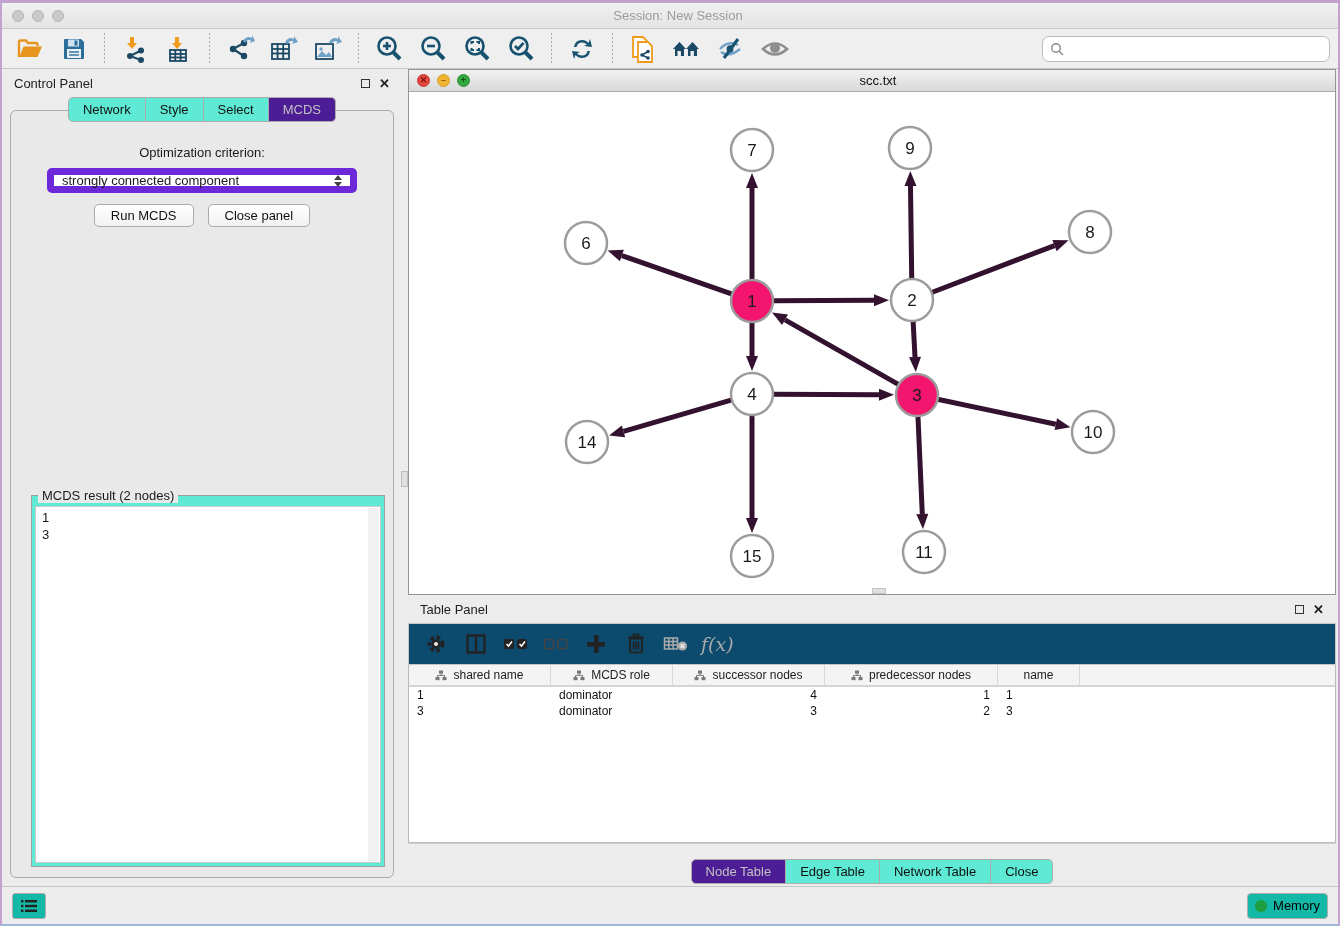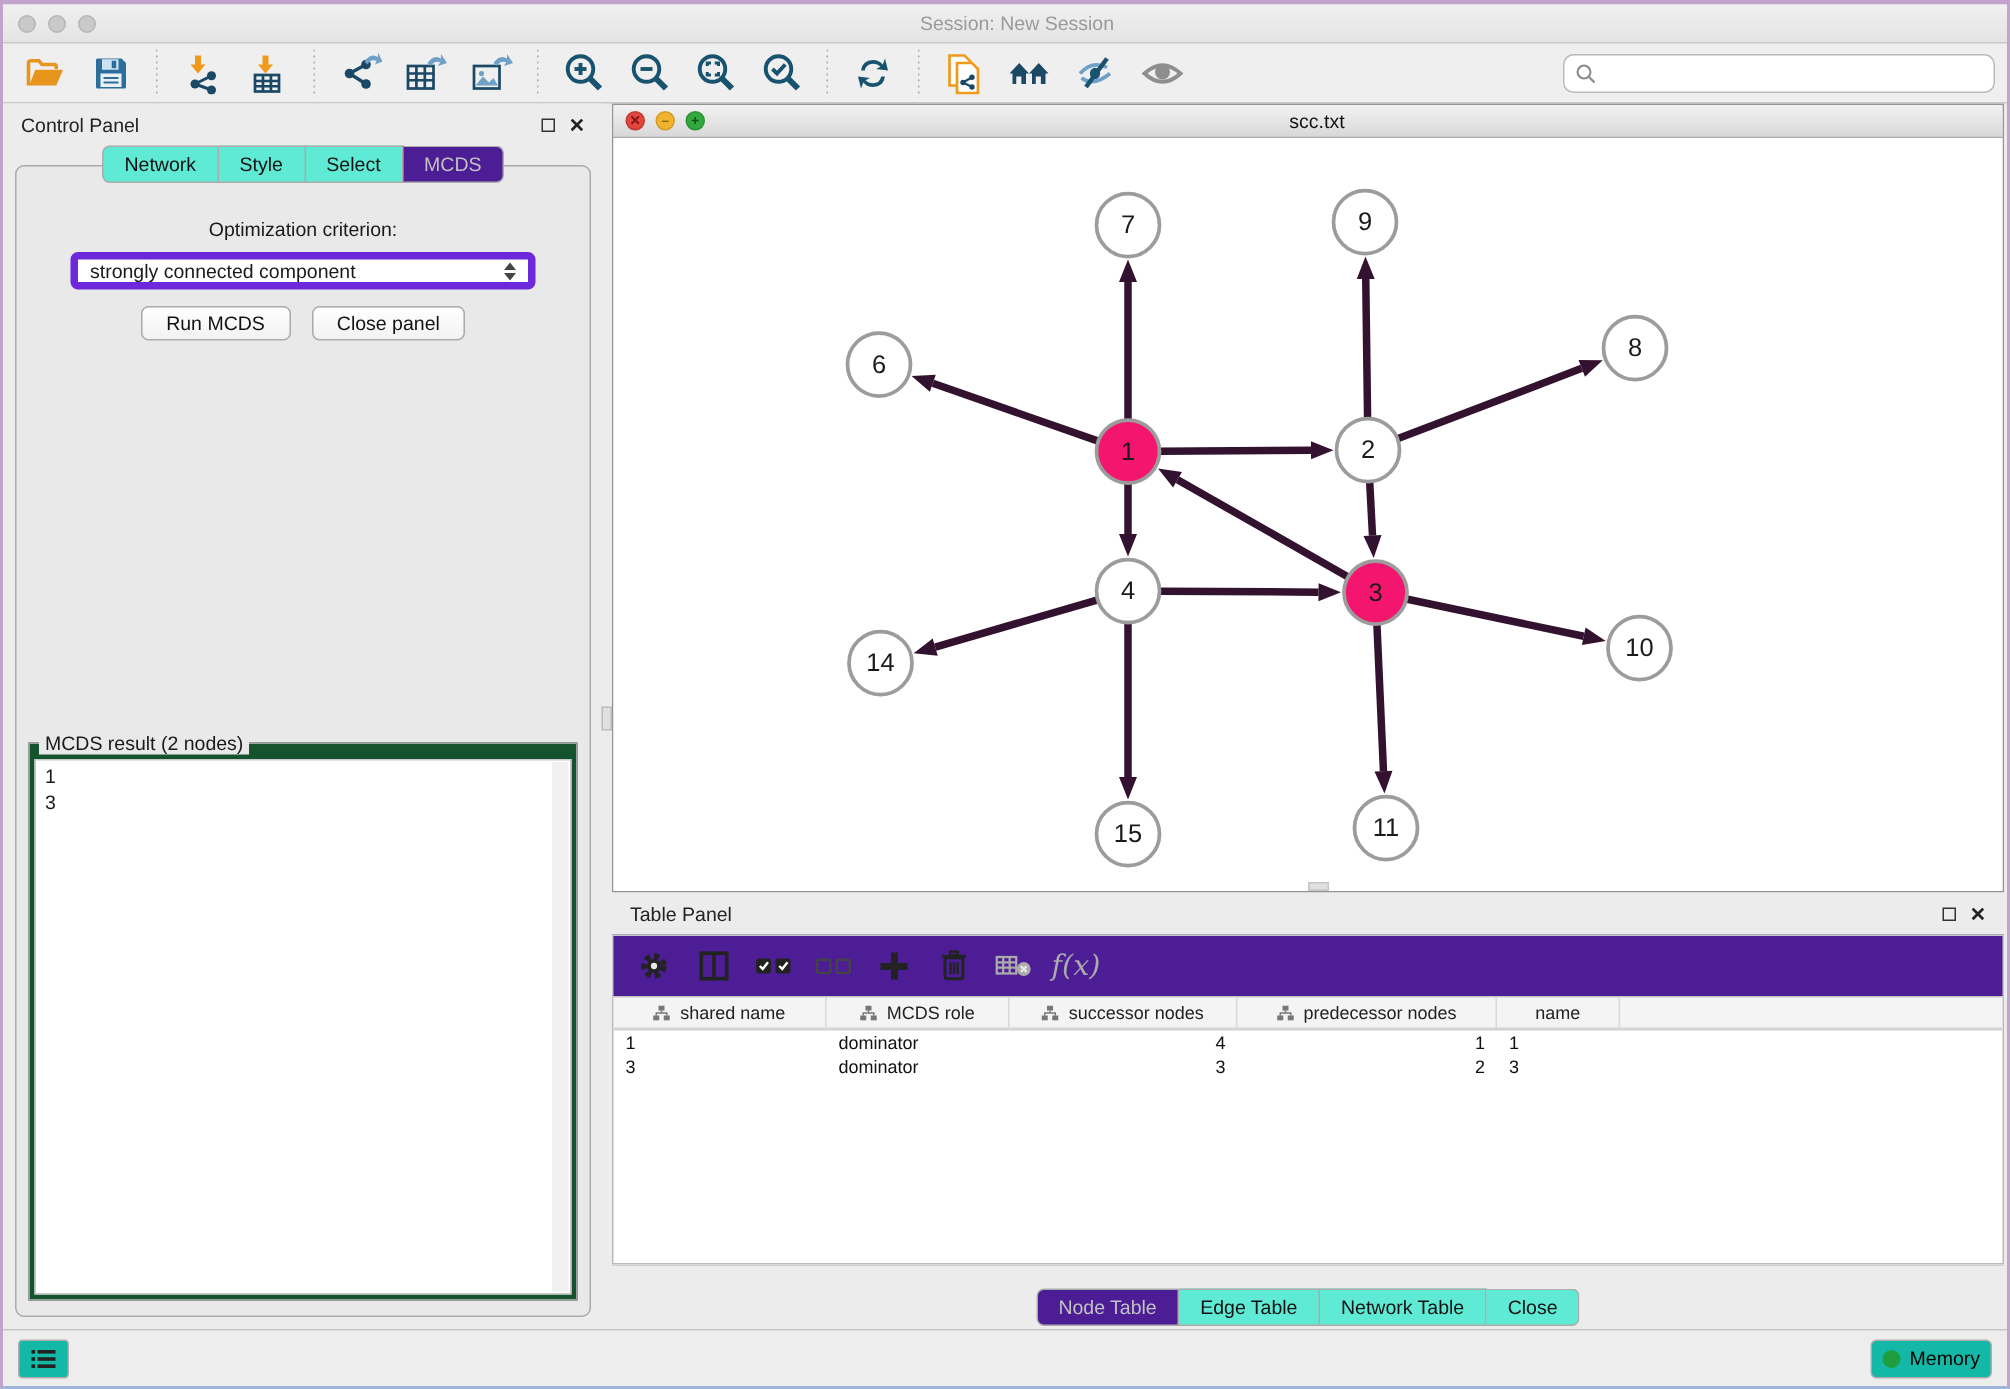--- a/index.html
+++ b/index.html
@@ -67,35 +67,35 @@
   .tab:first-child { border-left:1px solid #ABABAB; border-radius:5px 0 0 5px; }
   .tab:last-child { border-radius:0 5px 5px 0; }
   .tab.ghost { background:#4c1d95; color:#C2C2C2; }
   .cp-body {
     flex:1; margin:-12px 8px 8px 8px; border:1px solid #ABABAB; border-radius:6px;
     background:#E9E9E9; padding-top:34px; display:flex; flex-direction:column;
     min-height:0;
   }
   .opt-label { text-align:center; font-size:13px; margin-bottom:8px; }
   .dropdown {
-    margin:0 36px; height:25px; background:#fff; border:5px solid #6d28d9; border-radius:5px;
+    margin:0 36px; height:25px; background:#fff; border:7px solid #6d28d9; border-radius:5px;
     display:flex; align-items:center; padding:0 8px; font-size:13px;
   }
   .dd-stepper { margin-left:auto; display:flex; flex-direction:column; gap:2px; }
   .dd-stepper i { width:0; height:0; border-left:4px solid transparent; border-right:4px solid transparent; display:block; }
   .dd-up { border-bottom:5px solid #444; }
   .dd-down { border-top:5px solid #444; }
   .cp-buttons { display:flex; justify-content:center; gap:14px; margin-top:11px; }
   .btn {
     font-size:13px; padding:3px 16px; background:linear-gradient(#FFF,#F2F2F2);
     border:1px solid #ABABAB; border-radius:5px; color:#111;
   }
   .result-group {
-    margin:auto 8px 10px 8px; border:1px solid #9E9E9E; position:relative;
-    padding:10px 3px 3px 3px; height:372px; background:#14532d;
+    margin:auto 8px 10px 20px; border:1px solid #9E9E9E; position:relative;
+    padding:10px 3px 3px 3px; height:372px; background:#5eead4;
   }
   .result-title {
     position:absolute; top:-8px; left:6px; background:#E9E9E9; padding:0 4px; font-size:13px;
   }
   .result-area {
     width:100%; height:100%; background:#fff; border:1px solid #C9C9C9;
     font-size:13px; line-height:17px; padding:2px 6px; position:relative;
   }
   .result-scroll { position:absolute; top:1px; right:1px; bottom:1px; width:11px; background:#F1F1F1; }
 
@@ -123,21 +123,21 @@
   .h-splitter-handle {
     position:absolute; bottom:0px; left:50%; width:14px; height:6px;
     background:#E0E0E0; border:1px solid #C4C4C4;
   }
 
   
   .table-panel { flex:1; display:flex; flex-direction:column; min-height:0; background:#ECECEC; }
   .tp-header { height:28px; display:flex; align-items:center; padding:0 12px; }
   .tp-title { font-size:13px; color:#222;text-align:center; }
   .tp-toolbar {
-    height:42px; margin:0 0 0 0; background:#4c1d95; border:1px solid #C6C6C6;
+    height:42px; margin:0 0 0 0; background:#0c4a6e; border:1px solid #C6C6C6;
     display:flex; align-items:center; gap:10px; padding:0 12px;
   }
   .tpt-btn { width:30px; height:30px; display:flex; align-items:center; justify-content:center; }
   .fx-label { font-size:19px; font-style:italic; color:#ABABAB; font-family:"DejaVu Serif", serif; }
   .tp-table { flex:1; background:#fff; border:1px solid #B9B9B9; border-top:none; overflow:hidden; display:flex; flex-direction:column; }
   .tgrid { display:grid; grid-template-columns:142px 122px 152px 173px 82px 1fr; }
   .thead { background:#F4F4F4; border-bottom:2px solid #D4D4D4; }
   .th {
     font-size:12px; color:#222; height:20px; display:flex; align-items:center; justify-content:center;
     gap:6px; border-right:1px solid #D8D8D8; font-weight:normal;

